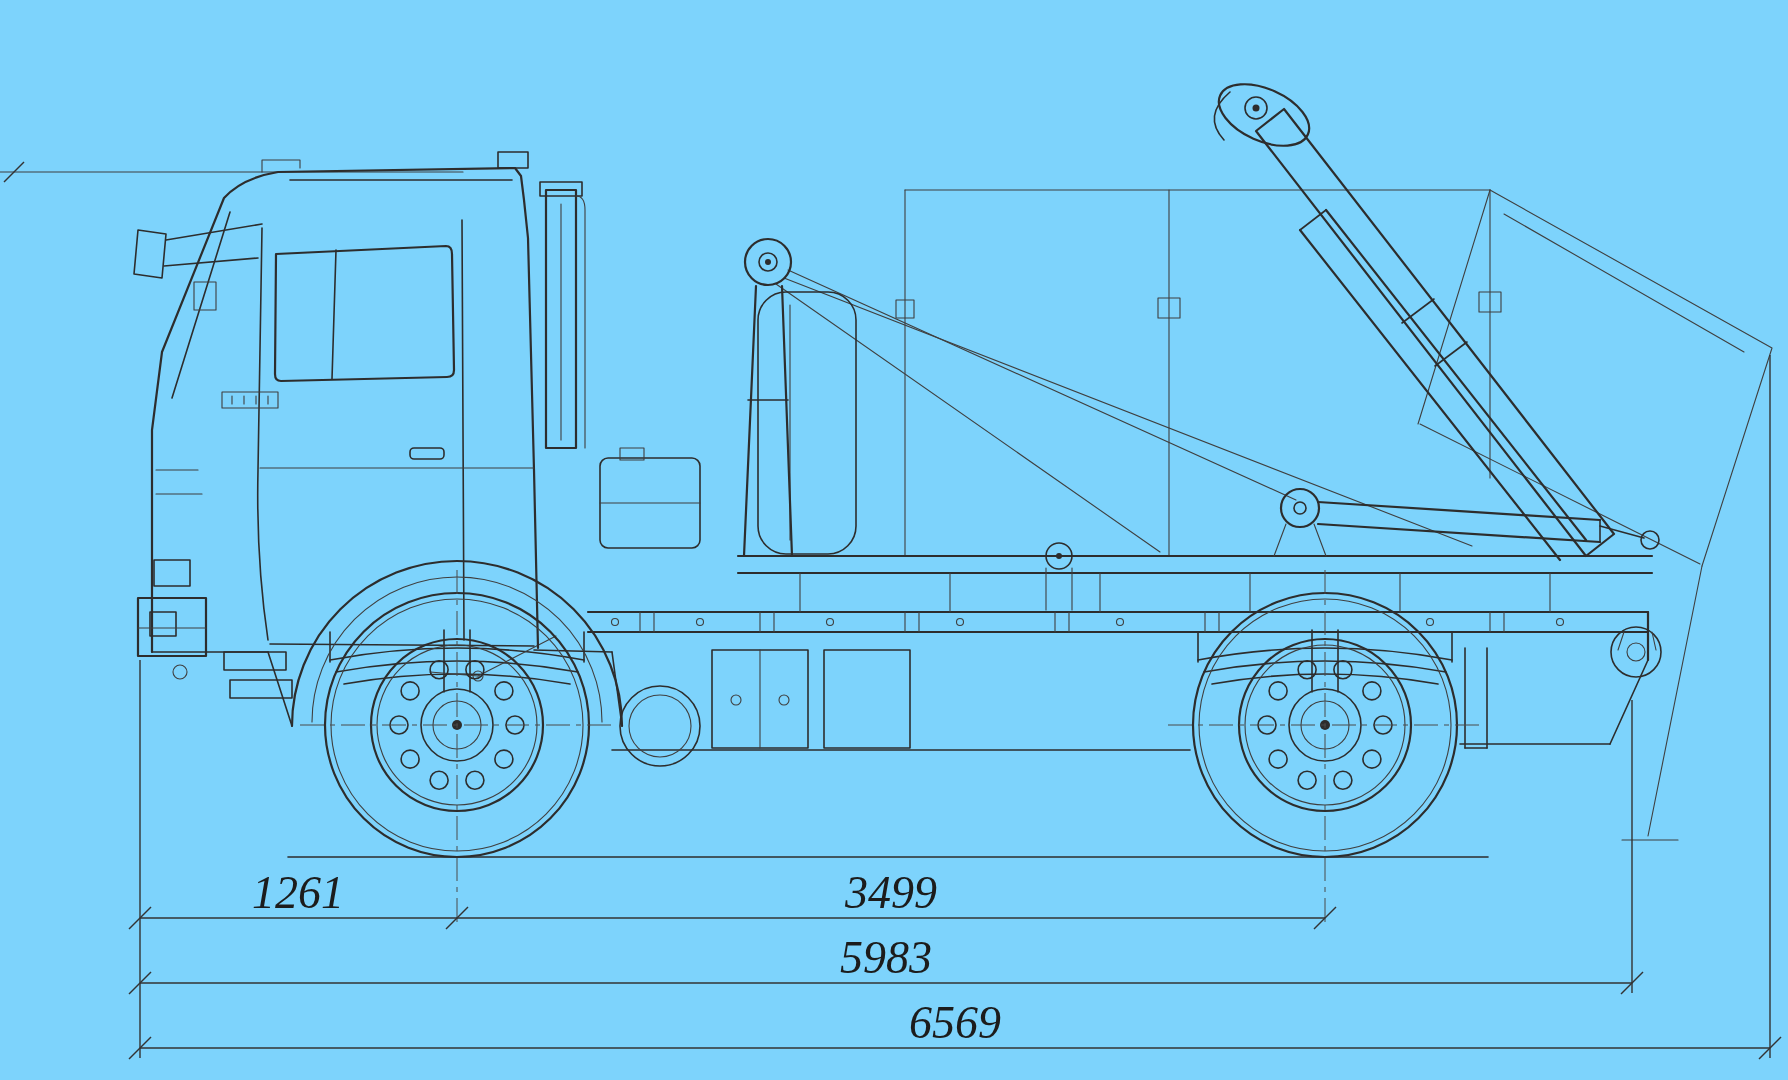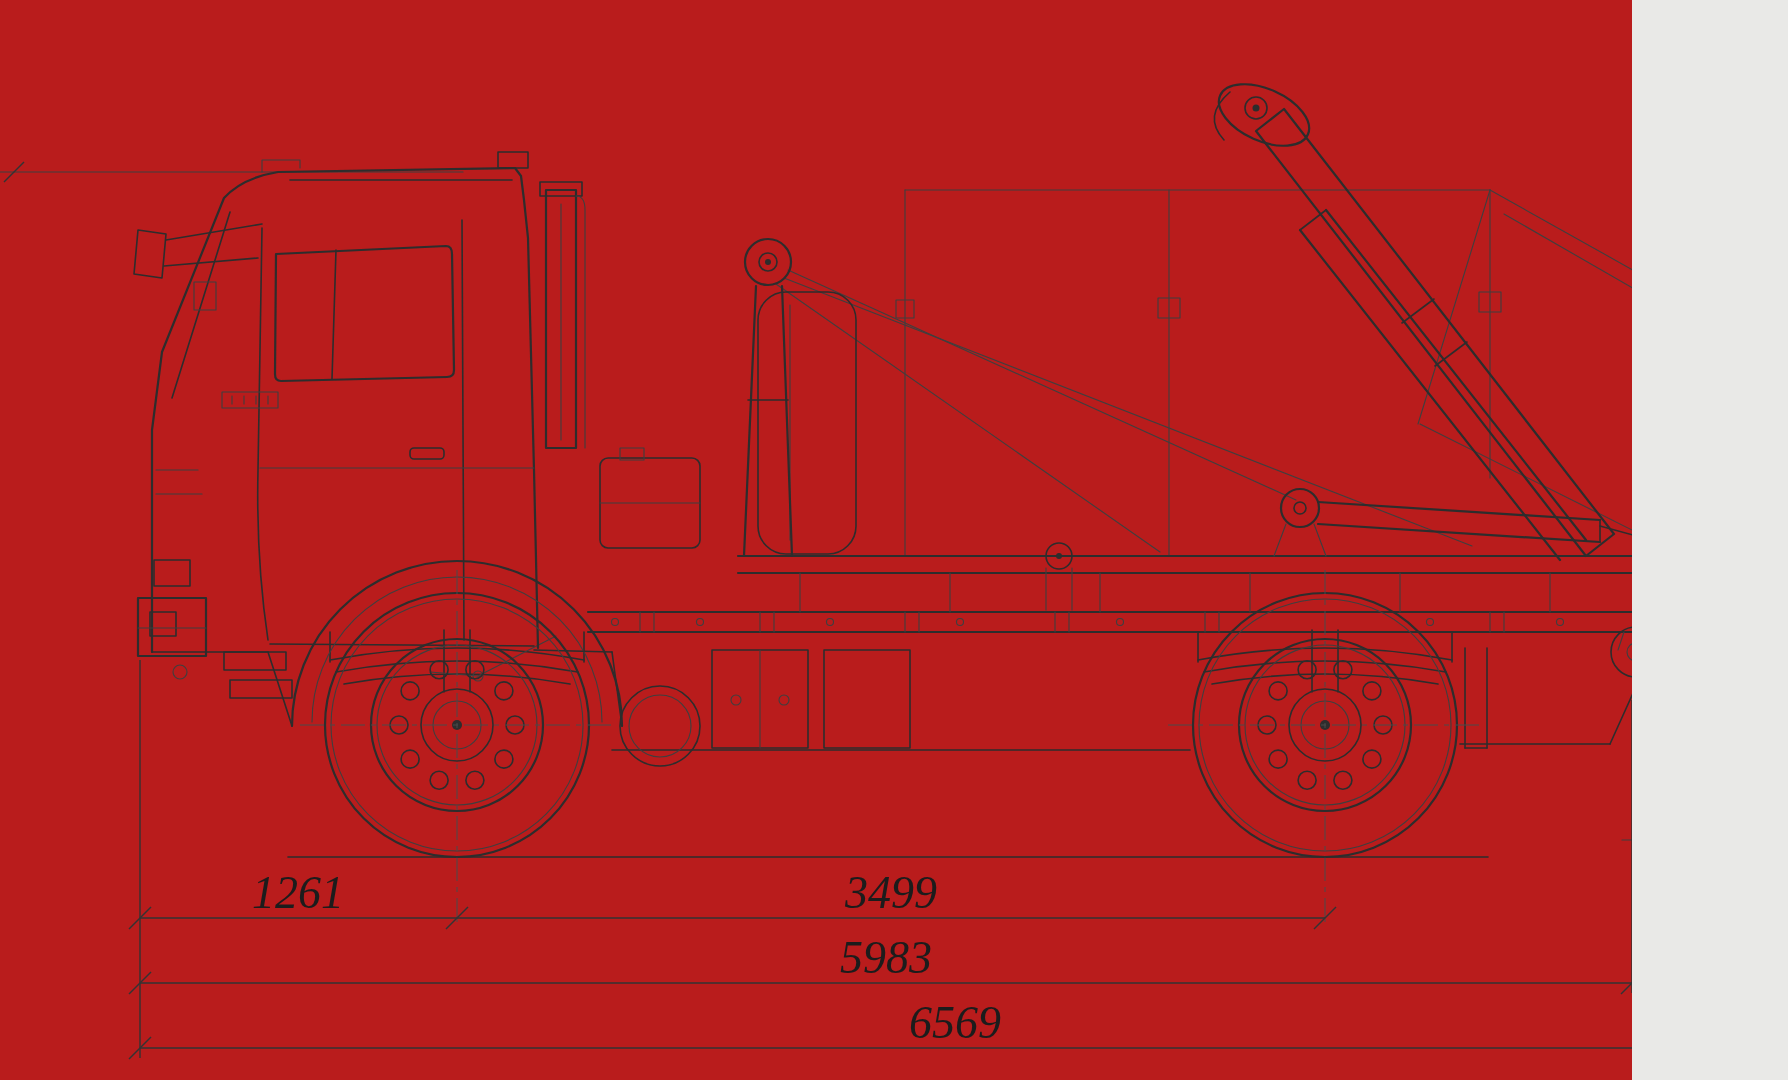--- a/index.html
+++ b/index.html
@@ -1,18 +1,18 @@
 <!DOCTYPE html>
 <html><head>
 <meta charset="utf-8">
 <style>
   html,body{margin:0;padding:0;background:#e9e9e7;}
   .canvas{
-    width:1632px;height:1080px;
-    background:#b91c1c;
+    width:1788px;height:1080px;
+    background:#7dd3fc;
     position:relative;
     overflow:hidden;
     font-family:"Liberation Sans",sans-serif;
   }
   svg{display:block;}
   .s-main{stroke:#2d2d2d;stroke-width:2.2;fill:none;stroke-linecap:round;stroke-linejoin:round;}
   .s-med{stroke:#2d2d2d;stroke-width:1.6;fill:none;stroke-linecap:round;stroke-linejoin:round;}
   .s-thin{stroke:#3f3f3f;stroke-width:1.1;fill:none;stroke-linecap:round;stroke-linejoin:round;}
   .s-center{stroke:#4a4a4a;stroke-width:1;fill:none;stroke-dasharray:24 6 5 6;}
   .s-dim{stroke:#333;stroke-width:1.4;fill:none;}

